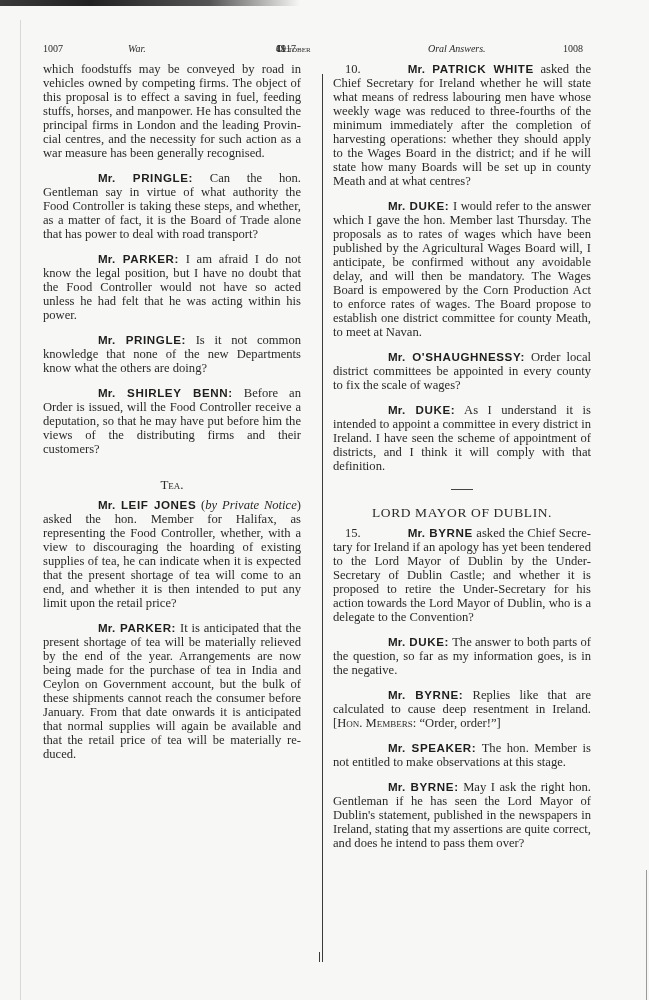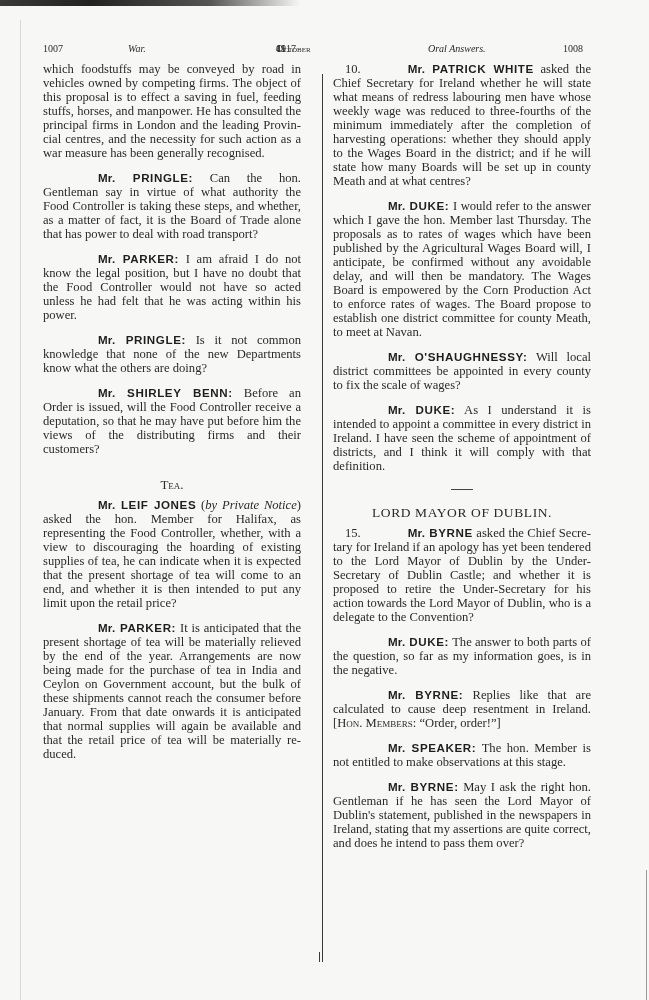--- a/index.html
+++ b/index.html
@@ -95,21 +95,21 @@
 
   <p><span class="spk"><span class="mr">Mr.</span> <span>PARKER</span>:</span> <span>It is anticipated that the present shortage of tea will be materially relieved by the end of the year. Arrange­ments are now being made for the pur­chase of tea in India and Ceylon on Government account, but the bulk of these shipments cannot reach the con­sumer before January. From that date onwards it is anticipated that normal sup­plies will again be available and that the retail price of tea will be materially re­duced.</span></p>
 </div>
 
 <div class="col col-right">
 
   <p><span class="num">10.</span><span class="spk"><span class="mr">Mr.</span> <span>PATRICK WHITE</span></span> <span>asked the Chief Secretary for Ireland whether he will state what means of redress labouring men have whose weekly wage was reduced to three-fourths of the minimum immedi­ately after the completion of harvesting operations: whether they should apply to the Wages Board in the district; and if he will state how many Boards will be set up in county Meath and at what centres?</span></p>
 
   <p><span class="spk"><span class="mr">Mr.</span> <span>DUKE</span>:</span> <span>I would refer to the answer which I gave the hon. Member last Thursday. The proposals as to rates of wages which have been published by the Agricultural Wages Board will, I antici­pate, be confirmed without any avoidable delay, and will then be mandatory. The Wages Board is empowered by the Corn Production Act to enforce rates of wages. The Board propose to establish one dis­trict committee for county Meath, to meet at Navan.</span></p>
 
-  <p><span class="spk"><span class="mr">Mr.</span> <span>O'SHAUGHNESSY</span>:</span> <span>Will local district committees be appointed in every county to fix the scale of wages?</span></p>
+  <p><span class="spk"><span class="mr">Mr.</span> <span>O'SHAUGHNESSY</span>:</span> <span>Order local district committees be appointed in every county to fix the scale of wages?</span></p>
 
   <p><span class="spk"><span class="mr">Mr.</span> <span>DUKE</span>:</span> <span>As I understand it is intended to appoint a committee in every district in Ireland. I have seen the scheme of appointment of districts, and I think it will comply with that definition.</span></p>
 
   <div class="sep"></div>
 
   <p class="heading">LORD MAYOR OF DUBLIN.</p>
 
   <p><span class="num">15.</span><span class="spk"><span class="mr">Mr.</span> <span>BYRNE</span></span> <span>asked the Chief Secre­tary for Ireland if an apology has yet been tendered to the Lord Mayor of Dublin by the Under-Secretary of Dublin Castle; and whether it is proposed to retire the Under-Secretary for his action towards the Lord Mayor of Dublin, who is a delegate to the Convention?</span></p>
 
   <p><span class="spk"><span class="mr">Mr.</span> <span>DUKE</span>:</span> <span>The answer to both parts of the question, so far as my information goes, is in the negative.</span></p>

